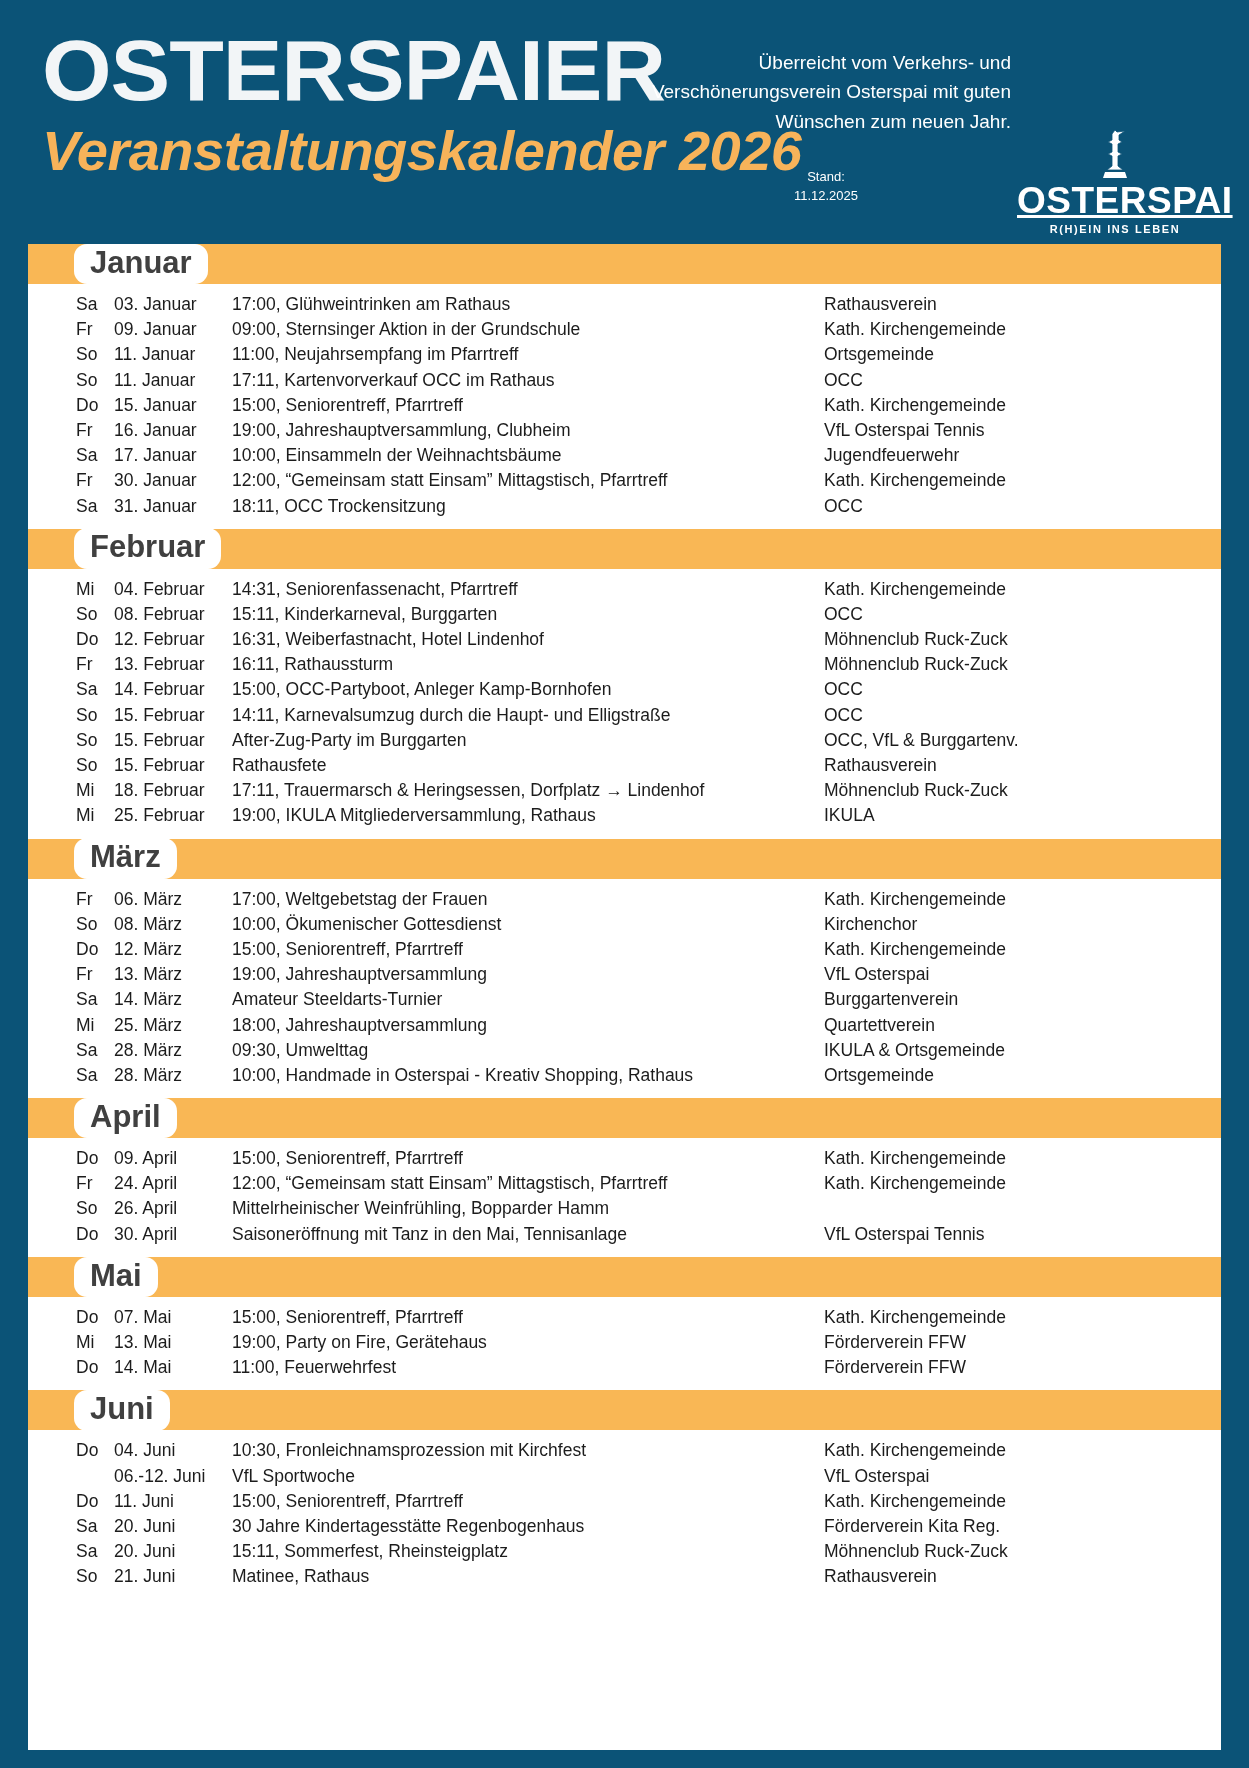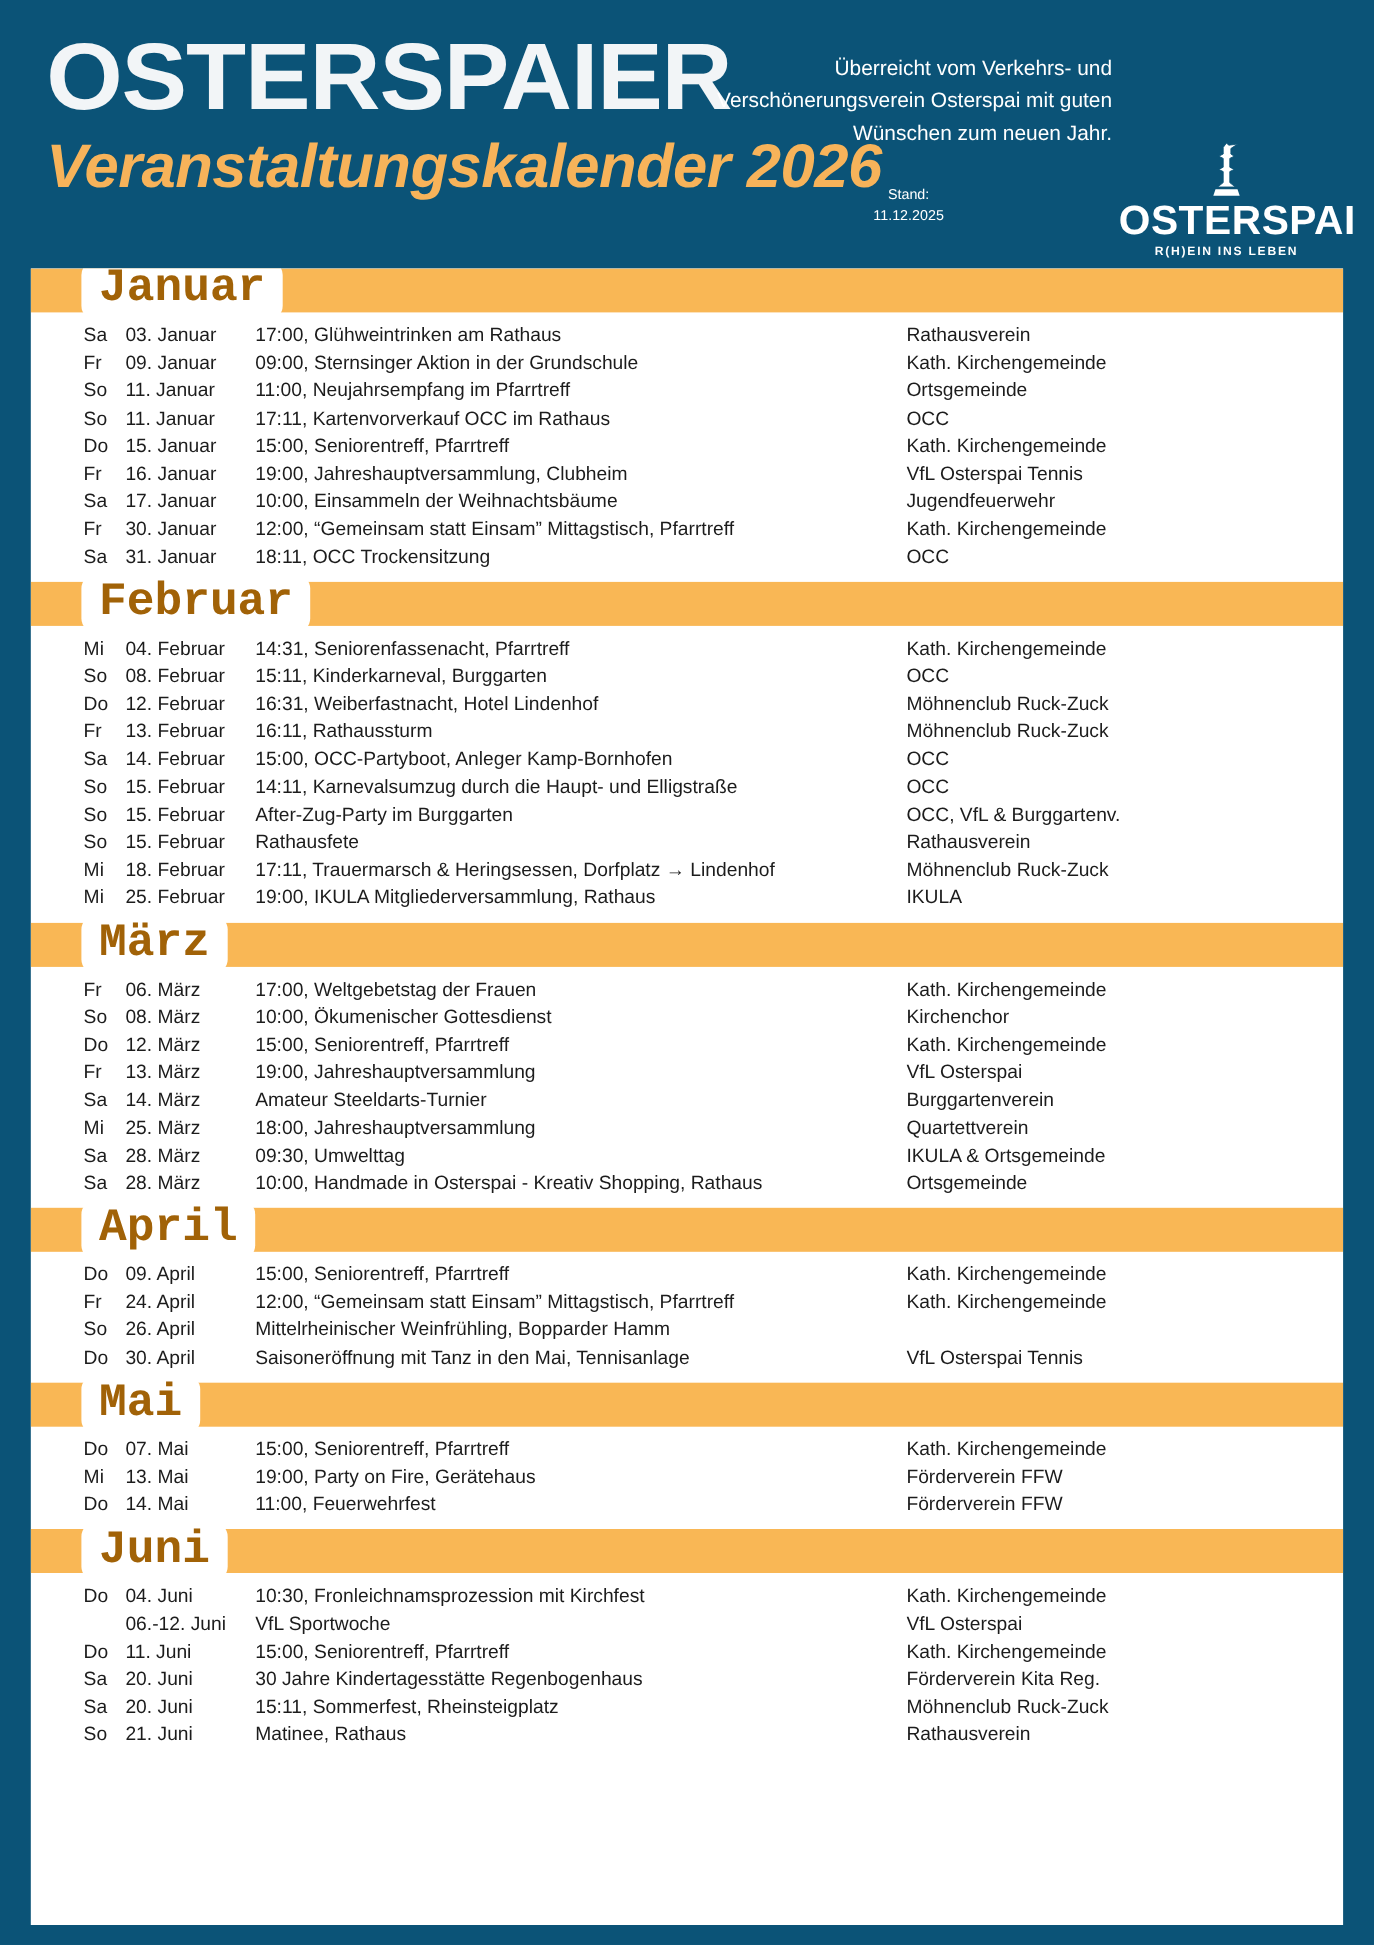--- a/index.html
+++ b/index.html
@@ -93,20 +93,21 @@
     align-items: flex-end;
     justify-content: center;
   }
   .logo-word {
     font-family: "Liberation Sans Narrow", "Liberation Sans", sans-serif;
     font-size: 37px;
     font-weight: 700;
     letter-spacing: 0.5px;
     line-height: 1;
     margin-top: 2px;
+    text-decoration: underline;
   }
   .logo-claim {
     font-size: 11px;
     font-weight: 700;
     letter-spacing: 1.6px;
     margin-top: 4px;
   }
 
   
   .sheet {
@@ -130,24 +131,24 @@
     align-items: center;
   }
   .month-tab {
     background: #ffffff;
     border-radius: 13px;
     margin-left: 46px;
     padding: 1px 16px 3px 16px;
     display: inline-block;
   }
   .month-name {
-    font-family: Liberation Mono, monospace;
-    font-size: 42px;
+    font-family: Liberation Sans, sans-serif;
+    font-size: 31px;
     font-weight: 700;
-    color: #a16207;
+    color: #404040;
     line-height: 1.18;
     white-space: nowrap;
   }
 
   .events {
     padding: 8px 0 10px 0;
   }
   .event-row {
     display: flex;
     align-items: baseline;

